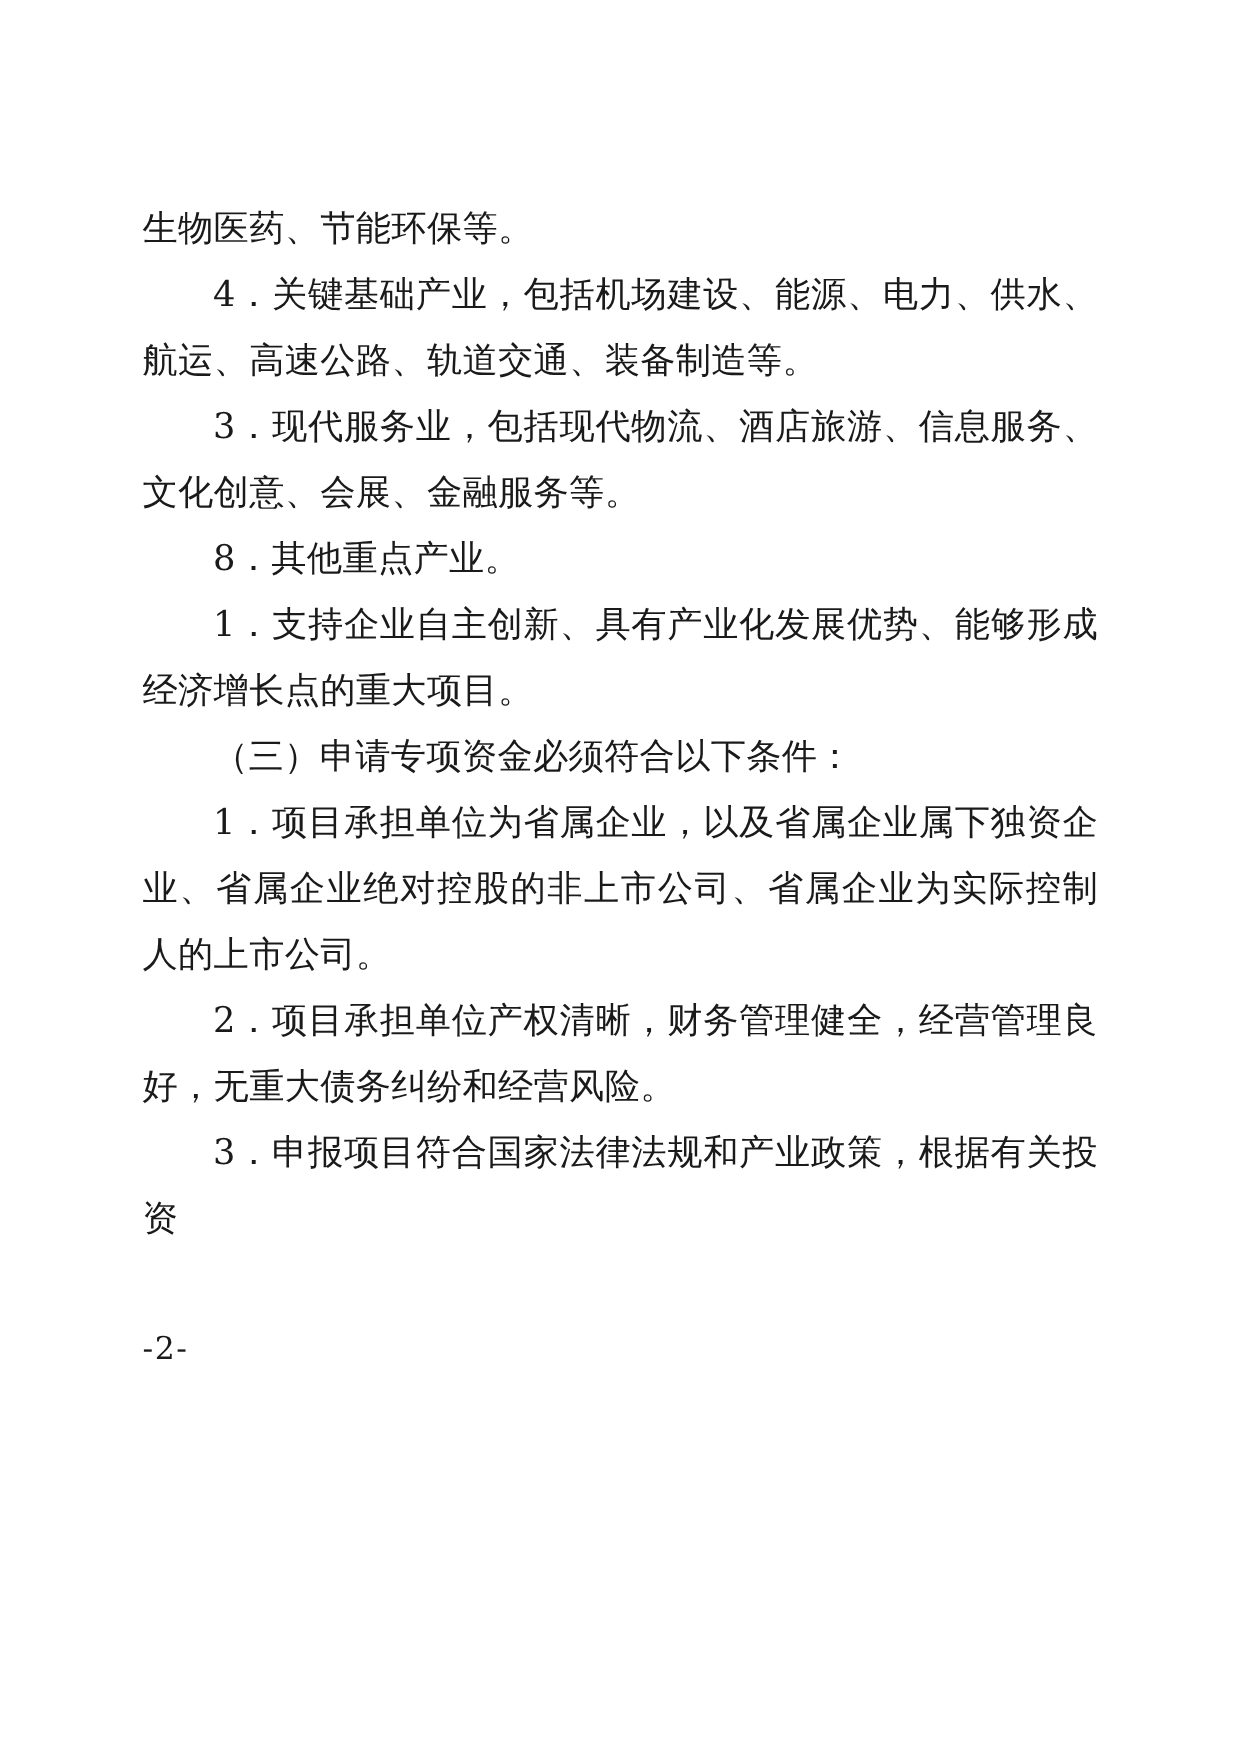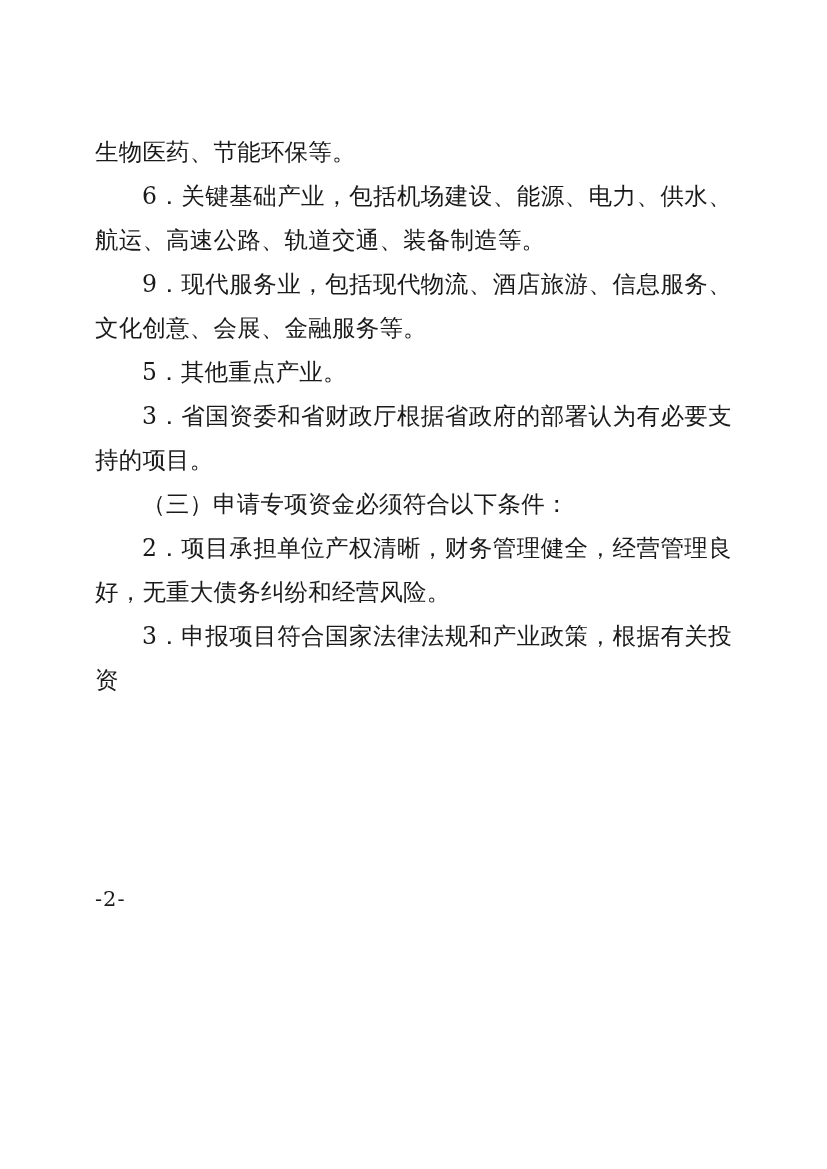--- a/index.html
+++ b/index.html
@@ -46,22 +46,23 @@
     letter-spacing: 1px;
     color: #1a1a1a;
   }
 </style>
 </head>
 <body>
 
 <div class="page">
   <div class="body-text">
     <p class="para">生物医药、节能环保等。</p>
-    <p class="para indent">6．关键基础产业，包括机场建设、能源、电力、供水、航运、高速公路、轨道交通、装备制造等。</p>
-    <p class="para indent">9．现代服务业，包括现代物流、酒店旅游、信息服务、文化创意、会展、金融服务等。</p>
-    <p class="para indent">5．其他重点产业。</p>
-    <p class="para indent">3．省国资委和省财政厅根据省政府的部署认为有必要支持的项目。</p>
+    <p class="para indent">4．关键基础产业，包括机场建设、能源、电力、供水、航运、高速公路、轨道交通、装备制造等。</p>
+    <p class="para indent">3．现代服务业，包括现代物流、酒店旅游、信息服务、文化创意、会展、金融服务等。</p>
+    <p class="para indent">8．其他重点产业。</p>
+    <p class="para indent">1．支持企业自主创新、具有产业化发展优势、能够形成经济增长点的重大项目。</p>
     <p class="para indent">（三）申请专项资金必须符合以下条件：</p>
+    <p class="para indent">1．项目承担单位为省属企业，以及省属企业属下独资企业、省属企业绝对控股的非上市公司、省属企业为实际控制人的上市公司。</p>
     <p class="para indent">2．项目承担单位产权清晰，财务管理健全，经营管理良好，无重大债务纠纷和经营风险。</p>
     <p class="para indent">3．申报项目符合国家法律法规和产业政策，根据有关投资</p>
   </div>
   <div class="footer">-2-</div>
 </div>
 
 </body></html>

